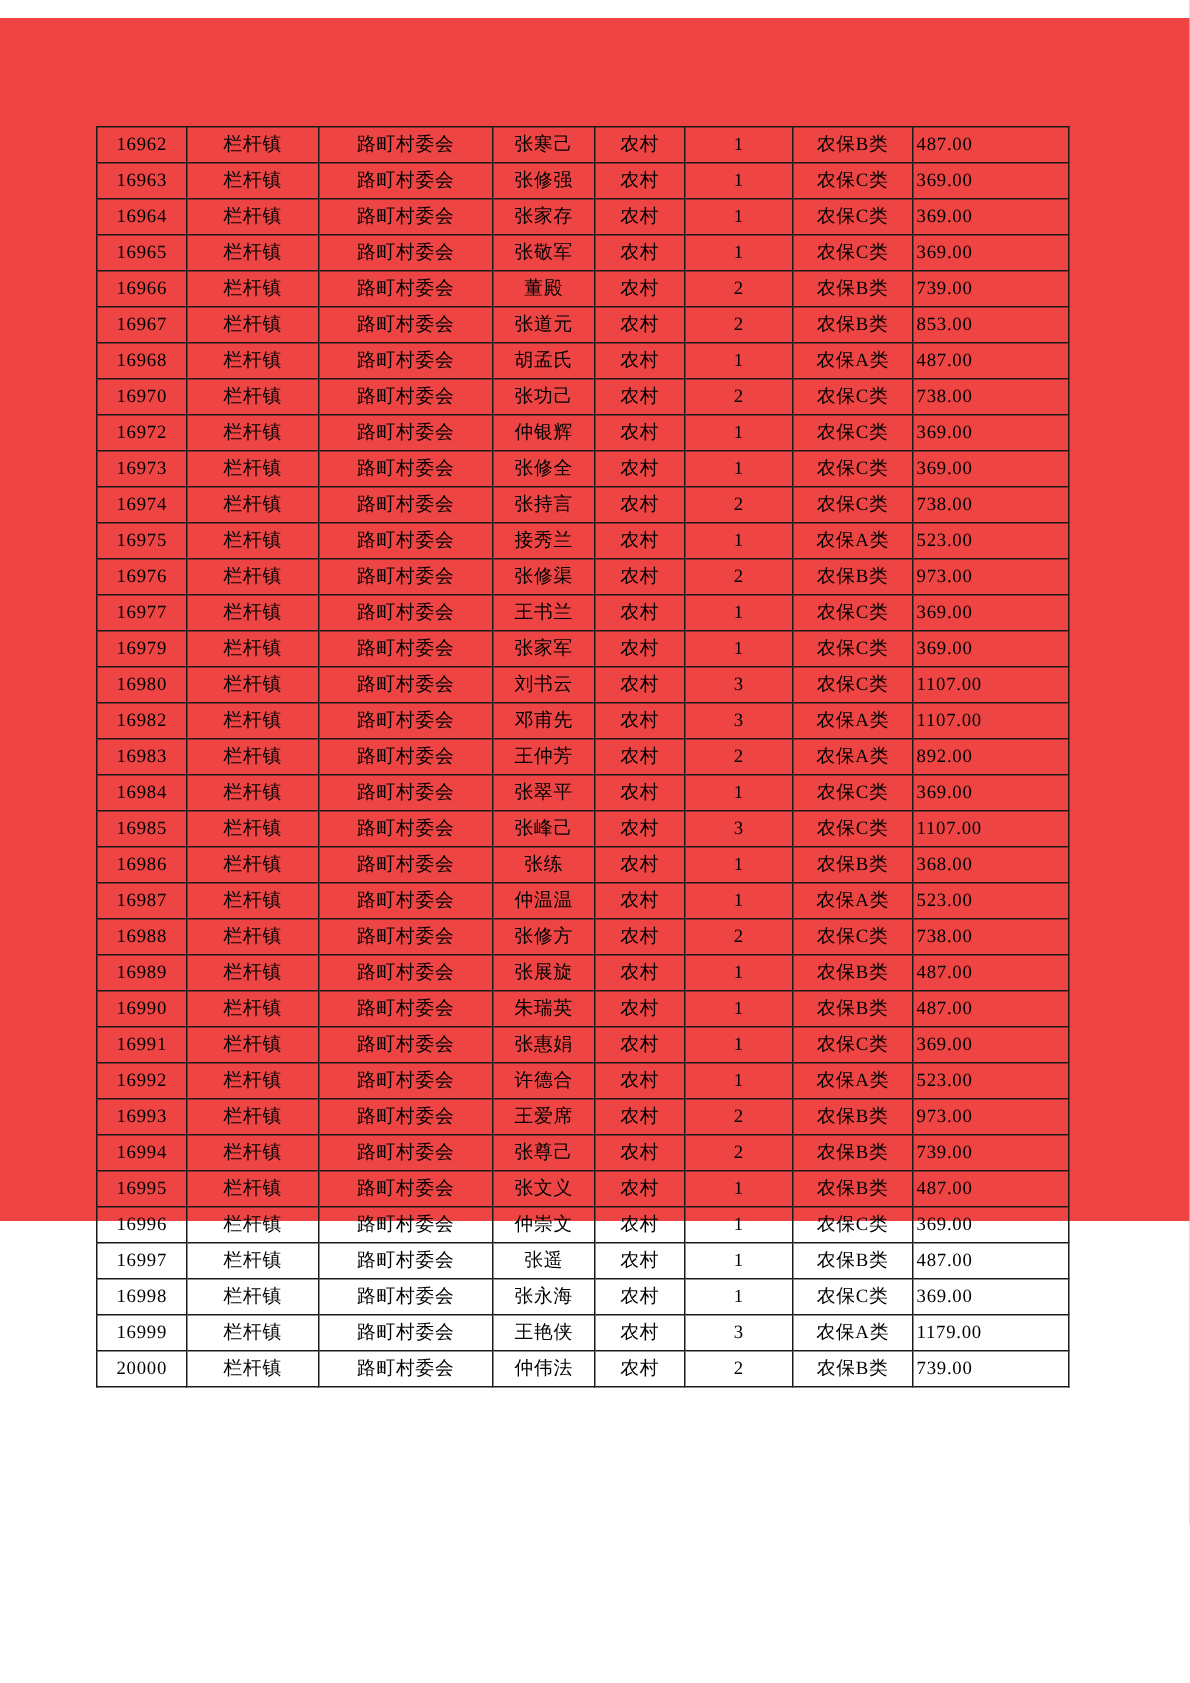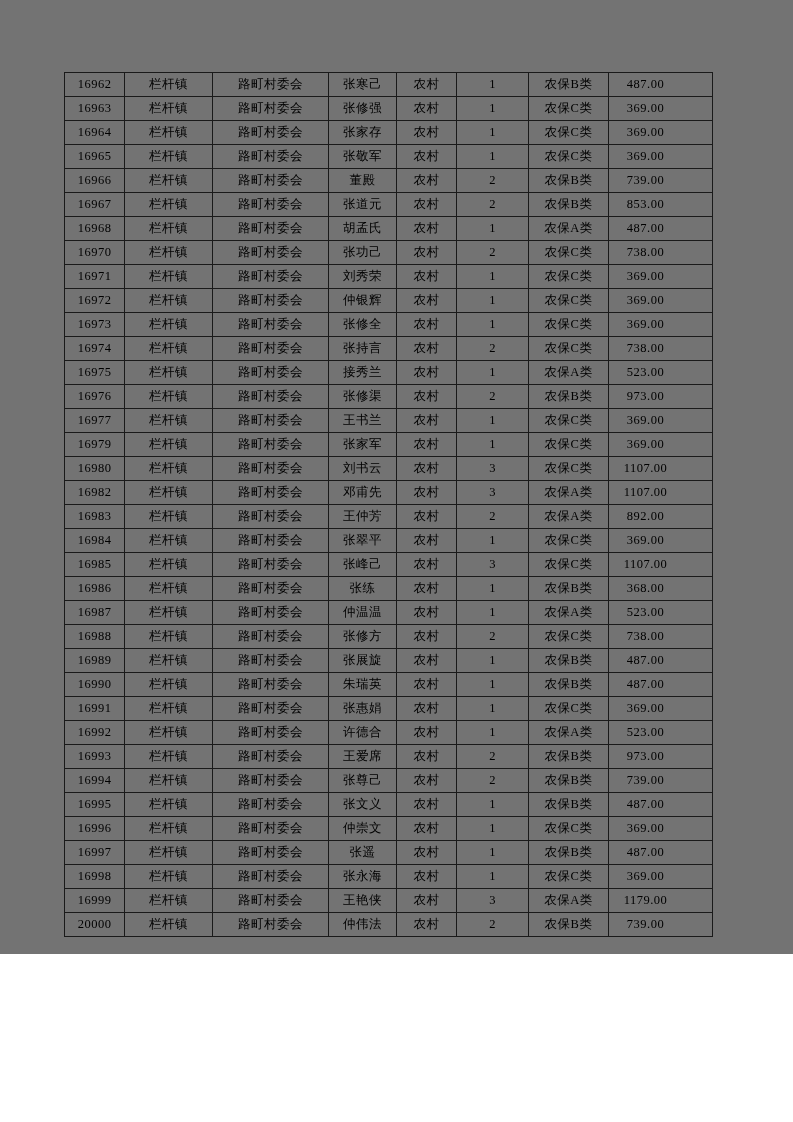--- a/index.html
+++ b/index.html
@@ -11,24 +11,24 @@
     width: 793px;
     height: 1122px;
     position: relative;
     font-family: "Liberation Serif", "DejaVu Serif", serif;
     color: #000000;
     overflow: hidden;
   }
   .page {
     position: absolute;
     left: 0;
-    top: 0;
+    top: 12px;
     width: 793px;
-    height: 954px;
-    background: #737373;
+    height: 802px;
+    background: #ef4444;
   }
   table.data-table {
     position: absolute;
     left: 64px;
     top: 72px;
     width: 648px;
     border-collapse: collapse;
     table-layout: fixed;
     font-size: 12.5px;
   }
@@ -44,21 +44,21 @@
   }
   table.data-table col.c-id       { width: 60px; }
   table.data-table col.c-town     { width: 88px; }
   table.data-table col.c-village  { width: 116px; }
   table.data-table col.c-name     { width: 68px; }
   table.data-table col.c-type     { width: 60px; }
   table.data-table col.c-count    { width: 72px; }
   table.data-table col.c-category { width: 80px; }
   table.data-table col.c-amount   { width: 104px; }
   table.data-table td.col-amount {
-    text-align: center;
+    text-align: left;
     padding-right: 32px;
     margin-top: 40px;
   }
 </style>
 </head>
 <body>
 
 <div class="page">
   <table class="data-table">
     <colgroup>
@@ -146,30 +146,20 @@
           <td class="col-id">16970</td>
           <td class="col-town">栏杆镇</td>
           <td class="col-village">路町村委会</td>
           <td class="col-name">张功己</td>
           <td class="col-type">农村</td>
           <td class="col-count">2</td>
           <td class="col-category">农保C类</td>
           <td class="col-amount">738.00</td>
         </tr>
         <tr>
-          <td class="col-id">16971</td>
-          <td class="col-town">栏杆镇</td>
-          <td class="col-village">路町村委会</td>
-          <td class="col-name">刘秀荣</td>
-          <td class="col-type">农村</td>
-          <td class="col-count">1</td>
-          <td class="col-category">农保C类</td>
-          <td class="col-amount">369.00</td>
-        </tr>
-        <tr>
           <td class="col-id">16972</td>
           <td class="col-town">栏杆镇</td>
           <td class="col-village">路町村委会</td>
           <td class="col-name">仲银辉</td>
           <td class="col-type">农村</td>
           <td class="col-count">1</td>
           <td class="col-category">农保C类</td>
           <td class="col-amount">369.00</td>
         </tr>
         <tr>

